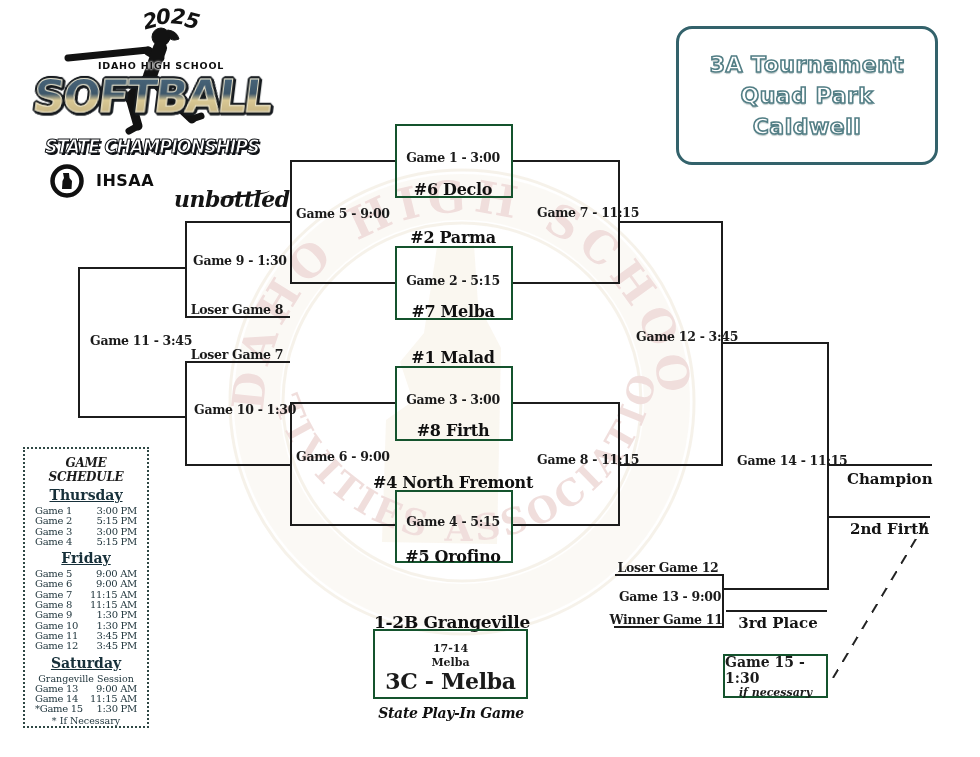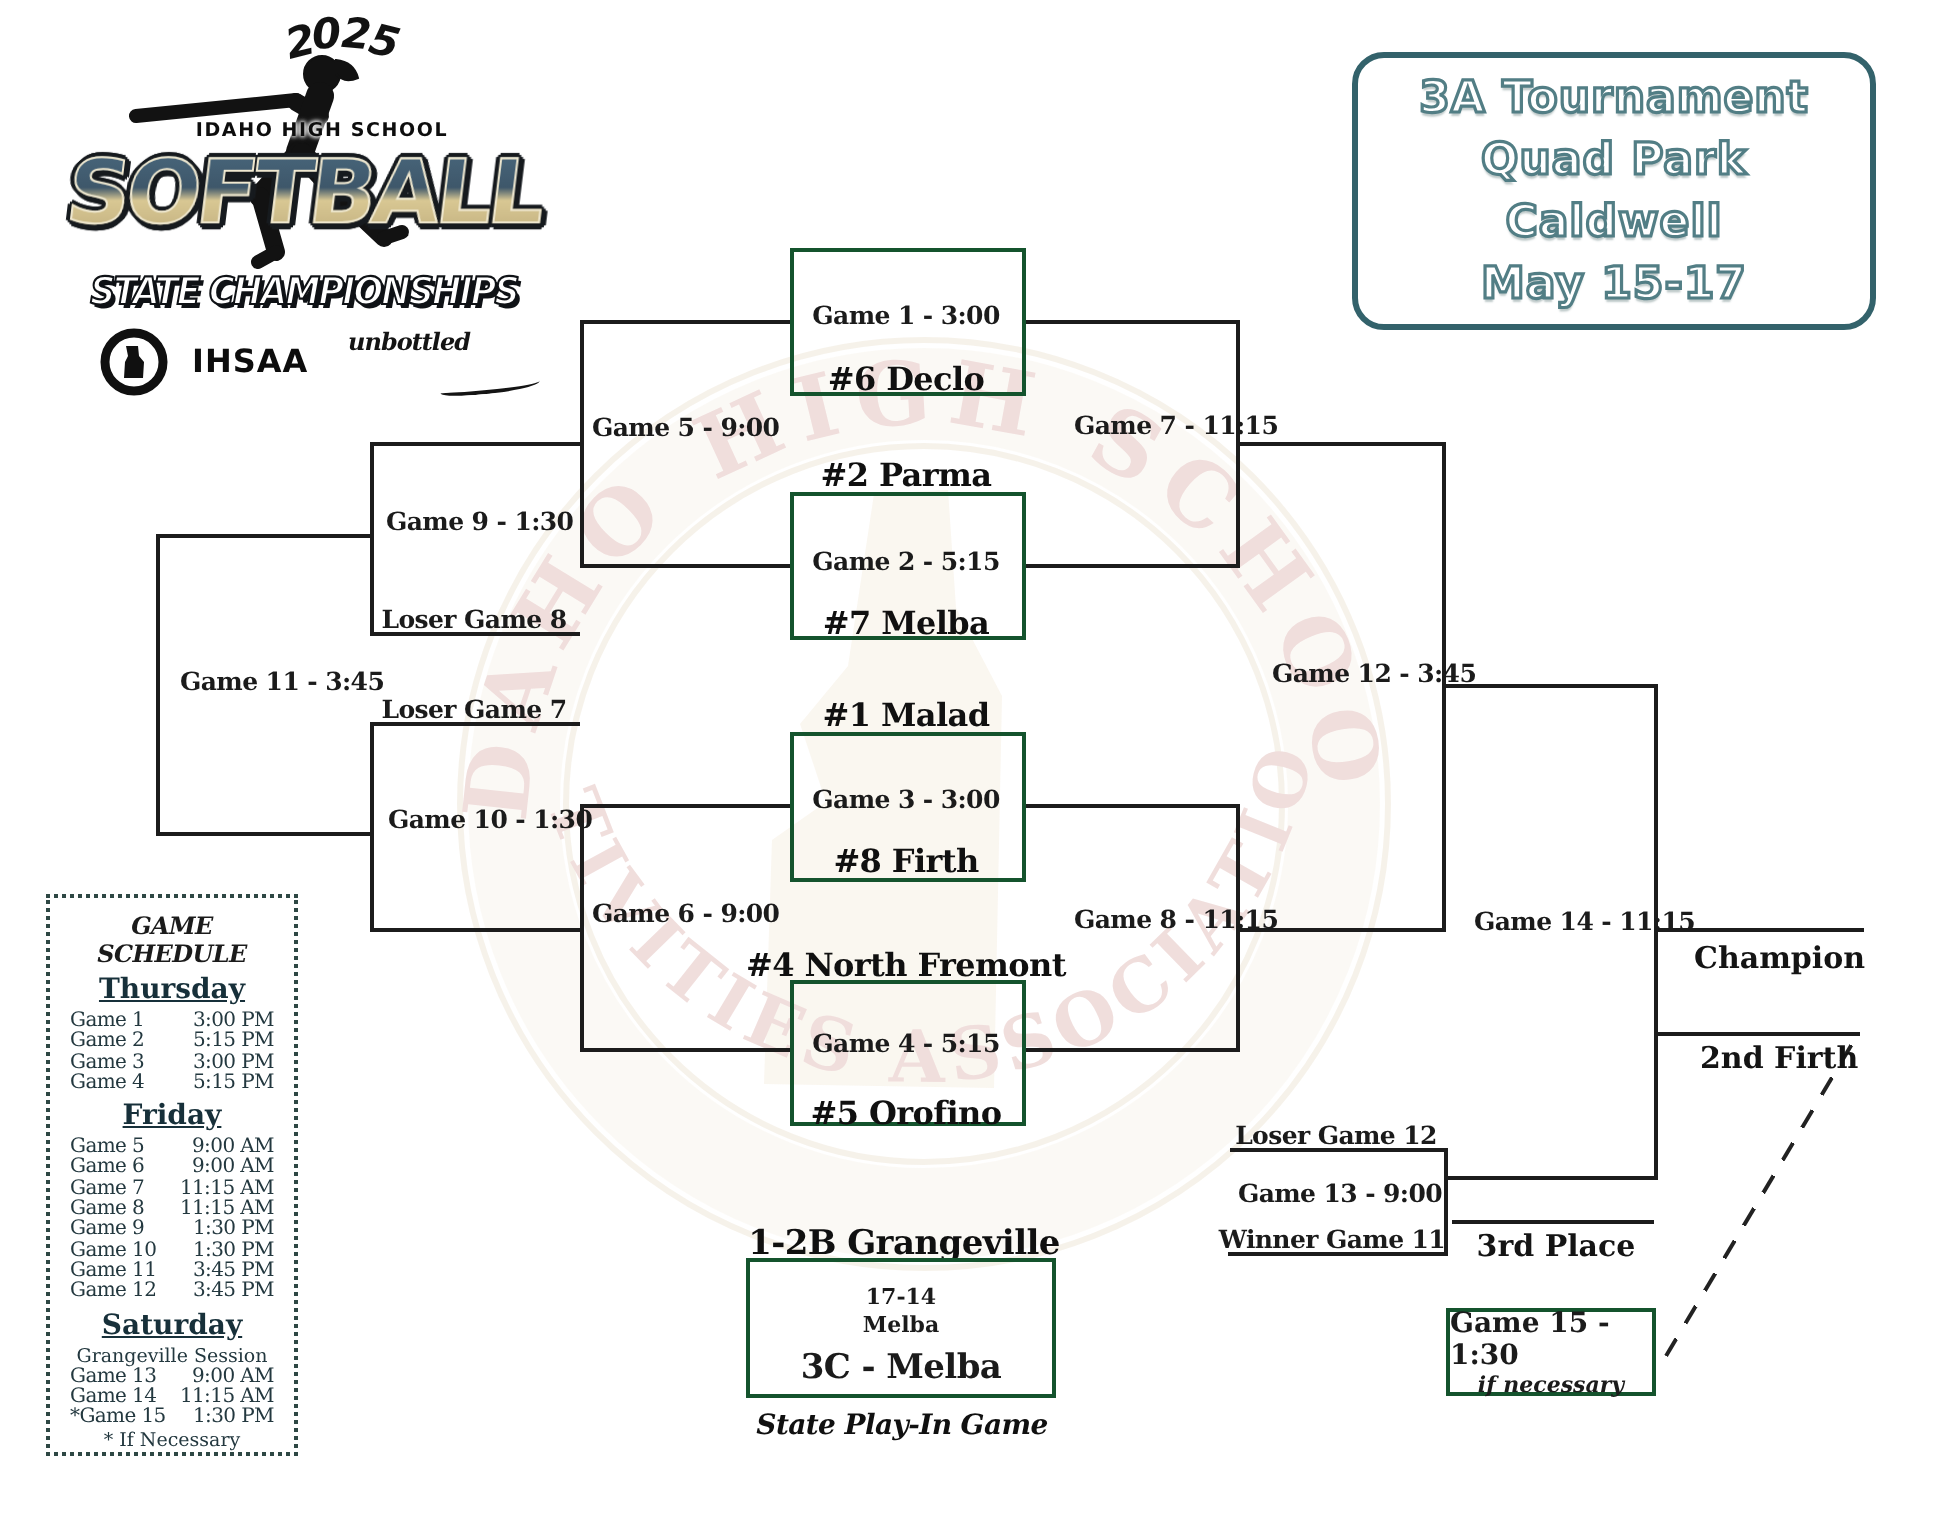--- a/index.html
+++ b/index.html
@@ -86,22 +86,22 @@
   #logo-subtitle {
     position:absolute; left:14px; top:133px; width:240px; text-align:center;
     font-family:"DejaVu Sans", sans-serif; font-weight:bold; font-style:italic; font-size:19px;
     letter-spacing:-1px; transform:scaleX(0.92);
     color:#ffffff; -webkit-text-stroke:1.1px #0f1216;
     text-shadow:2px 2px 0 #0f1216;
   }
   #ihsaa-row { position:absolute; left:24px; top:160px; width:230px; height:38px; }
   #ihsaa-text { position:absolute; left:54px; top:9px; font-family:"DejaVu Sans", sans-serif; font-weight:bold; font-size:16px; letter-spacing:0.5px; color:#0d0d0d; }
   #unbottled {
-    position:absolute; left:132px; top:2px;
-    font-family:"DejaVu Serif", serif; font-weight:bold; font-style:italic; font-size:12px; color:#141414;
+    position:absolute; left:132px; top:24px;
+    font-family:"DejaVu Serif", serif; font-weight:bold; font-style:italic; font-size:22px; color:#141414;
     letter-spacing:-0.5px;
   }
   #unbottled-swash { position:absolute; left:178px; top:28px; width:50px; height:7px;
     border-bottom:2px solid #141414; border-radius:0 0 70% 30%; transform:rotate(-4deg); }
 </style>
 </head>
 <body>
 
 <div id="page">
 
@@ -154,21 +154,20 @@
       <span id="ihsaa-text">IHSAA</span>
       <span id="unbottled">unbottled</span>
       <span id="unbottled-swash"></span>
     </div>
   </div>
 
   <div id="info-box">
     <div class="iline">3A Tournament</div>
     <div class="iline">Quad Park</div>
     <div class="iline">Caldwell</div>
-    <div class="iline">May 15-17</div>
   </div>
 
   <div class="gbox" style="left:395px;top:124px;width:118px;height:74px;"></div>
   <div class="gbox" style="left:395px;top:246px;width:118px;height:74px;"></div>
   <div class="gbox" style="left:395px;top:366px;width:118px;height:75px;"></div>
   <div class="gbox" style="left:395px;top:490px;width:118px;height:73px;"></div>
 
   <div class="team" style="left:453px;top:180px;">#6 Declo</div>
   <div class="team" style="left:453px;top:228px;">#2 Parma</div>
   <div class="team" style="left:453px;top:302px;">#7 Melba</div>
@@ -246,21 +245,21 @@
 
   <div class="gbox" id="game15-box" style="left:723px;top:654px;width:105px;height:44px;">
     <div class="g15">Game 15 - 1:30</div>
     <div class="g15n">if necessary</div>
   </div>
 
   <div class="team" style="left:452px;top:612px;font-size:17px;">1-2B Grangeville</div>
   <div class="gbox" style="left:373px;top:629px;width:155px;height:70px;">
     <span class="playin-small" style="top:11px;">17-14</span>
     <span class="playin-small" style="top:25px;">Melba</span>
-    <span class="playin-small" style="bottom:3px;font-size:17px;letter-spacing:-0.3px;">3C - Melba</span>
+    <span class="playin-small" style="bottom:3px;font-size:22px;letter-spacing:-0.3px;">3C - Melba</span>
   </div>
   <div class="team" style="left:451px;top:705px;font-size:14px;font-style:italic;">State Play-In Game</div>
 
   <div id="schedule">
     <div class="sched-title">GAME SCHEDULE</div>
 
     <div class="day">Thursday</div>
     <div class="srow">
         <span>Game 1</span>
         <span>3:00 PM</span>

